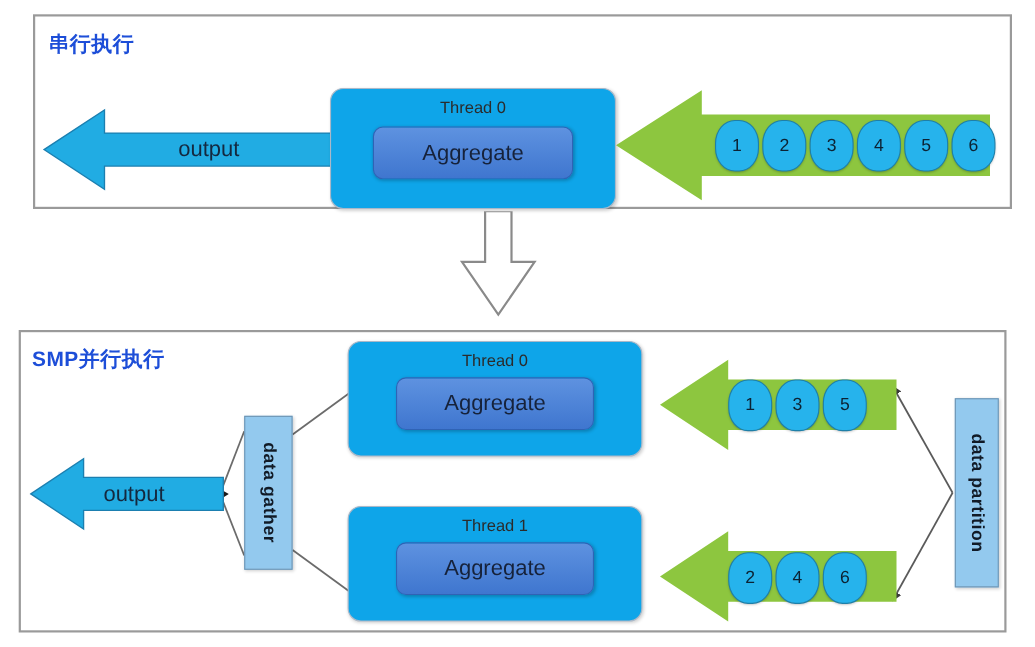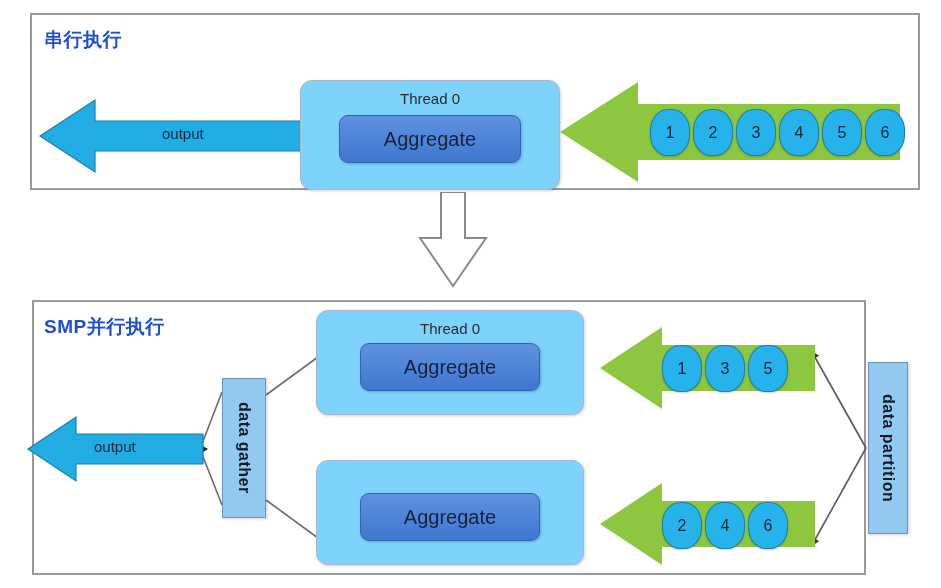--- a/index.html
+++ b/index.html
@@ -4,29 +4,29 @@
 <style>
   html,body{margin:0;padding:0;background:#ffffff;}
   body{width:941px;height:588px;position:relative;overflow:hidden;
        font-family:"Liberation Sans","DejaVu Sans",sans-serif;}
 
   .stage{position:absolute;left:0;top:0;width:941px;height:588px;}
 
   
   .panel{position:absolute;background:#ffffff;border:2px solid #9a9a9a;box-sizing:border-box;}
   #panel-serial{left:30px;top:13px;width:890px;height:177px;}
-  #panel-smp{left:32px;top:300px;width:834px;height:275px;}
+  #panel-smp{left:17px;top:300px;width:898px;height:275px;}
 
   .panel-title{position:absolute;font-weight:bold;color:#1d4ed8;
                letter-spacing:.5px;white-space:nowrap;}
   #title-serial{left:12px;top:12px;font-size:19px;}
   #title-smp{left:10px;top:12px;font-size:19px;}
 
   
-  .thread-box{position:absolute;background:#7dd3fc;border:1px solid #a9b8c9;
+  .thread-box{position:absolute;background:#0ea5e9;border:1px solid #a9b8c9;
               border-radius:12px;box-sizing:border-box;
               box-shadow:1px 1px 3px rgba(0,0,0,.18);}
   .thread-label{position:absolute;left:0;right:0;top:9px;text-align:center;
                 font-size:15px;color:#2b2b2b;}
   .aggregate{position:absolute;left:50%;transform:translateX(-50%);
              background:linear-gradient(#5e92e0,#3f76cf);
              border:1px solid #2f63b5;border-radius:9px;
              color:#16223a;font-size:20px;
              display:flex;align-items:center;justify-content:center;
              box-shadow:1px 1px 3px rgba(0,0,0,.22);}
@@ -34,21 +34,21 @@
   #thread0-serial{left:300px;top:80px;width:260px;height:110px;}
   #thread0-serial .aggregate{top:34px;width:180px;height:46px;}
   #thread0-smp{left:316px;top:310px;width:268px;height:105px;}
   #thread0-smp .aggregate{top:32px;width:178px;height:46px;}
   #thread1-smp{left:316px;top:460px;width:268px;height:105px;}
   #thread1-smp .aggregate{top:32px;width:178px;height:46px;}
 
   
   .blue-arrow{position:absolute;}
   .blue-arrow svg{display:block;overflow:visible;}
-  .blue-arrow .lbl{position:absolute;color:#14283f;font-size:15px;
+  .blue-arrow .lbl{position:absolute;color:#14283f;font-size:20px;
                    white-space:nowrap;}
   #output-serial{left:40px;top:96px;width:275px;height:80px;}
   #output-serial .lbl{left:122px;top:29px;}
   #output-smp{left:28px;top:414px;width:175px;height:70px;}
   #output-smp .lbl{left:66px;top:24px;}
 
   
   .green-arrow{position:absolute;}
   .green-arrow svg{display:block;overflow:visible;}
   .num-row{position:absolute;display:flex;align-items:center;}
@@ -160,20 +160,21 @@
   <div class="vbox" id="data-gather">
     <span>data gather</span>
   </div>
 
   <div class="thread-box" id="thread0-smp">
     <div class="thread-label">Thread 0</div>
     <div class="aggregate">Aggregate</div>
   </div>
 
   <div class="thread-box" id="thread1-smp">
+    <div class="thread-label">Thread 1</div>
     <div class="aggregate">Aggregate</div>
   </div>
 
   <div class="green-arrow" id="green-smp0">
     <svg width="215" height="82" viewBox="0 0 215 82">
       <path d="M0,41 L62,0 L62,18 L215,18 L215,64 L62,64 L62,82 Z" fill="#8dc63f"></path>
     </svg>
     <div class="num-row">
       <div class="num">1</div>
       <div class="num">3</div>

